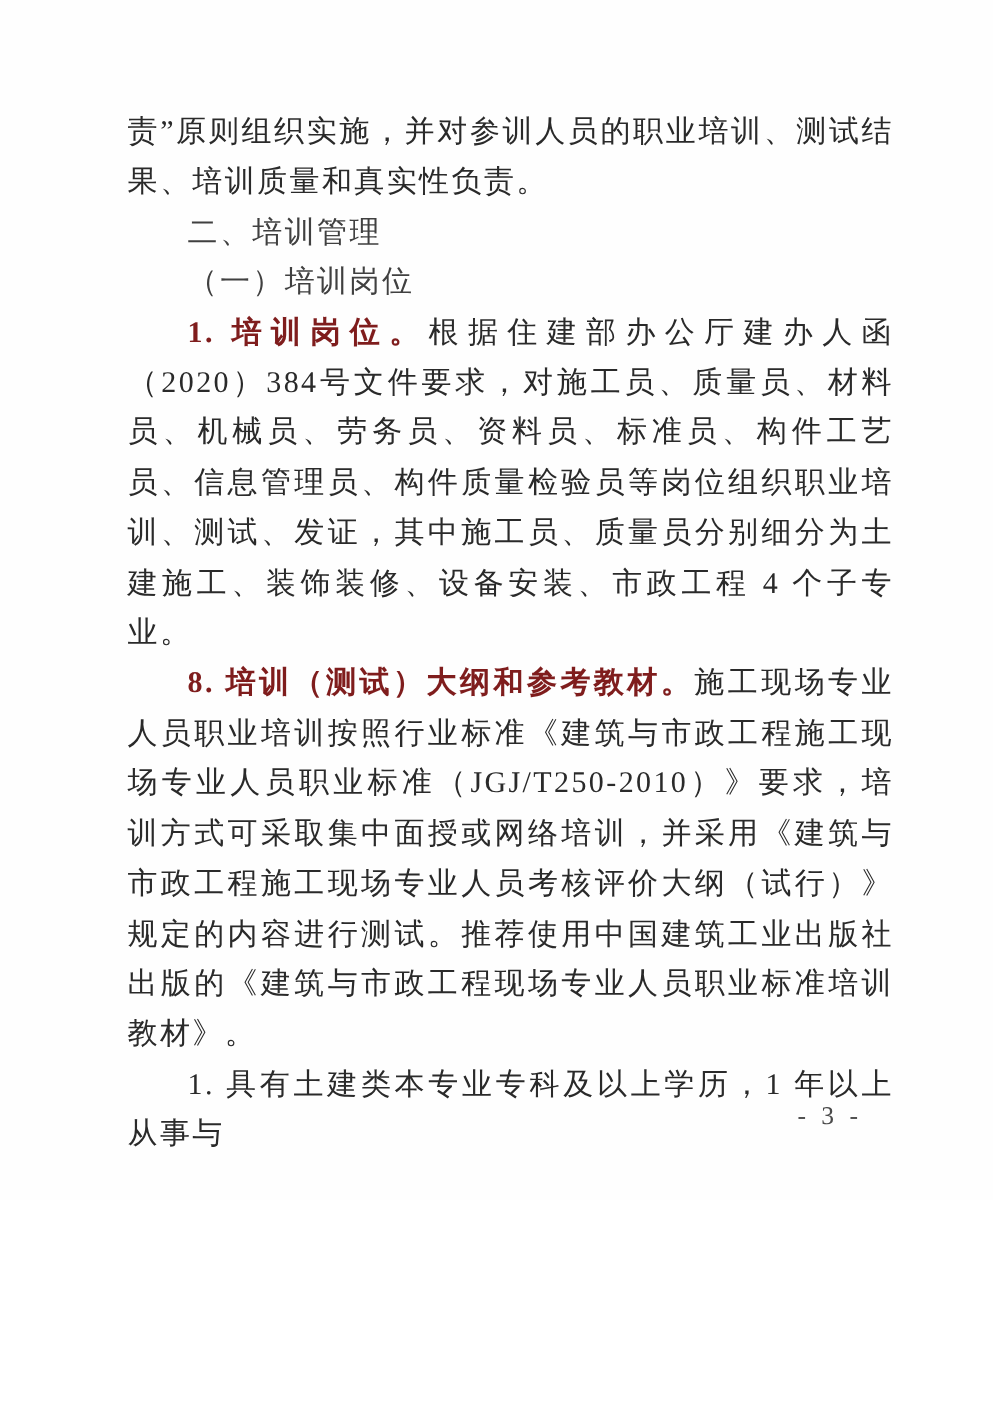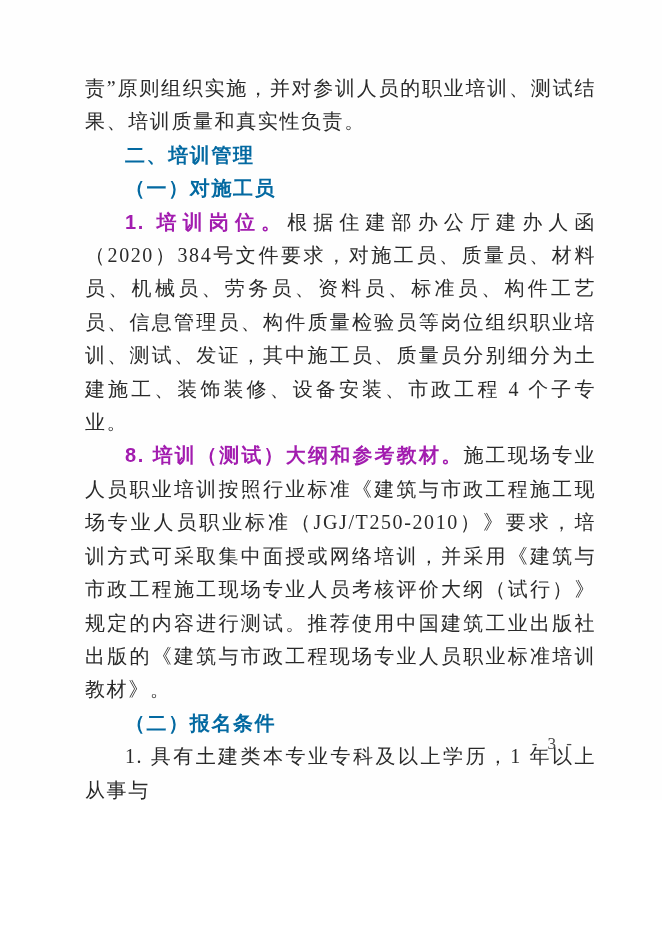--- a/index.html
+++ b/index.html
@@ -28,27 +28,27 @@
     line-height: 33.4px;
     letter-spacing: 1.6px;
     text-align: justify;
     text-justify: inter-ideograph;
   }
   .p-noindent { text-indent: 0; }
   .p-indent   { text-indent: 2em; }
   .heading {
     text-indent: 2em;
     font-family: "Liberation Sans", "DejaVu Sans", sans-serif;
-    font-weight: 700;
-    color: #0369a1;
+    font-weight: 400;
+    color: #404040;
   }
   .lead {
-    font-family: Liberation Sans, sans-serif;
+    font-family: Liberation Serif, serif;
     font-weight: 700;
-    color: #a21caf;
+    color: #7f1d1d;
   }
   .pagenum {
     position: absolute;
     right: 87px;
     bottom: 46px;
     font-size: 17px;
     letter-spacing: 3px;
     color: #4a4a4a;
     font-family: "Liberation Serif", "DejaVu Serif", serif;
   }
@@ -56,27 +56,26 @@
 </head>
 <body>
 
 <div class="page">
   <div class="content">
 
     <p class="p-noindent">责”原则组织实施，并对参训人员的职业培训、测试结果、培训质量和真实性负责。</p>
 
     <p class="heading">二、培训管理</p>
 
-    <p class="heading">（一）对施工员</p>
+    <p class="heading">（一）培训岗位</p>
 
     <p class="p-indent"><span class="lead">1. 培训岗位。</span><span>根据住建部办公厅建办人函（2020）384号文件要求，对施工员、质量员、材料员、机械员、劳务员、资料员、标准员、构件工艺员、信息管理员、构件质量检验员等岗位组织职业培训、测试、发证，其中施工员、质量员分别细分为土建施工、装饰装修、设备安装、市政工程 4 个子专业。</span></p>
 
     <p class="p-indent"><span class="lead">8. 培训（测试）大纲和参考教材。</span><span>施工现场专业人员职业培训按照行业标准《建筑与市政工程施工现场专业人员职业标准（JGJ/T250-2010）》要求，培训方式可采取集中面授或网络培训，并采用《建筑与市政工程施工现场专业人员考核评价大纲（试行）》规定的内容进行测试。推荐使用中国建筑工业出版社出版的《建筑与市政工程现场专业人员职业标准培训教材》。</span></p>
 
-    <p class="heading">（二）报名条件</p>
 
 
     <p class="p-indent">1. 具有土建类本专业专科及以上学历，1 年以上从事与</p>
 
   </div>
 
   <div class="pagenum">- 3 -</div>
 </div>
 
 </body></html>

